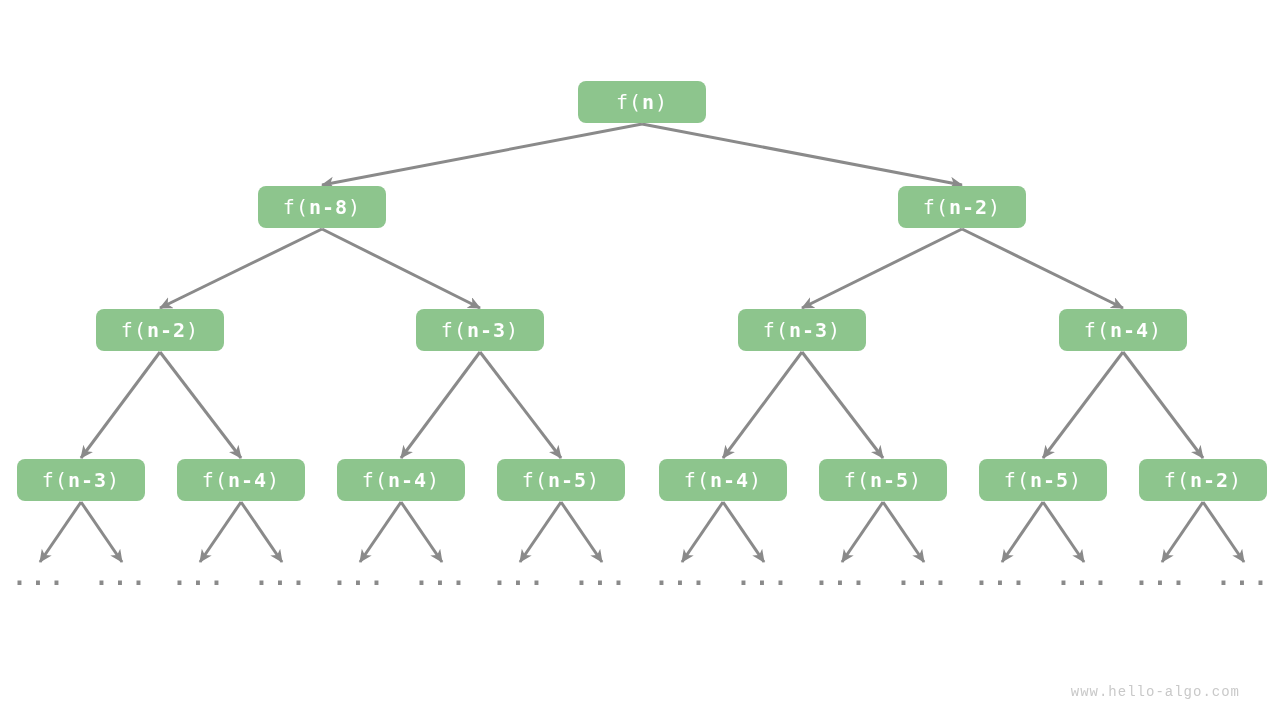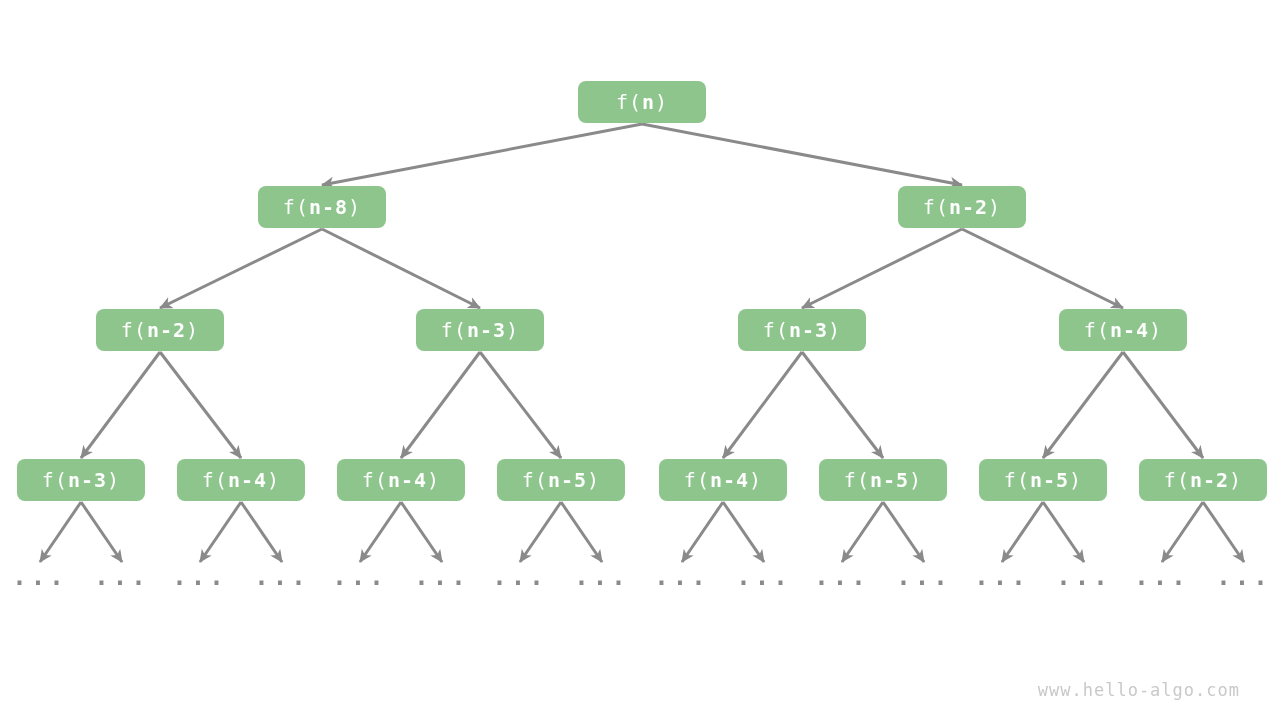--- a/index.html
+++ b/index.html
@@ -20,21 +20,21 @@
   .node .mid{font-weight:bold;}
   .leaf{
     position:absolute;width:60px;top:566px;
     text-align:center;
     color:var(--arrow,#8a8a8a);
     font-size:24px;font-weight:bold;letter-spacing:4px;line-height:22px;
   }
   .watermark{
     position:absolute;right:40px;bottom:20px;
     color:var(--watermark,#c9c9c9);
-    font-size:17px;letter-spacing:1px;
+    font-size:14px;letter-spacing:1px;font-family:Liberation Mono, monospace;
   }
 </style>
 </head>
 <body>
 
 <div class="stage">
 
   <svg class="edges" width="1280" height="720" viewBox="0 0 1280 720" xmlns="http://www.w3.org/2000/svg">
     <defs>
       <marker id="ah" markerUnits="userSpaceOnUse" markerWidth="16" markerHeight="14" refX="12" refY="6" orient="auto">

